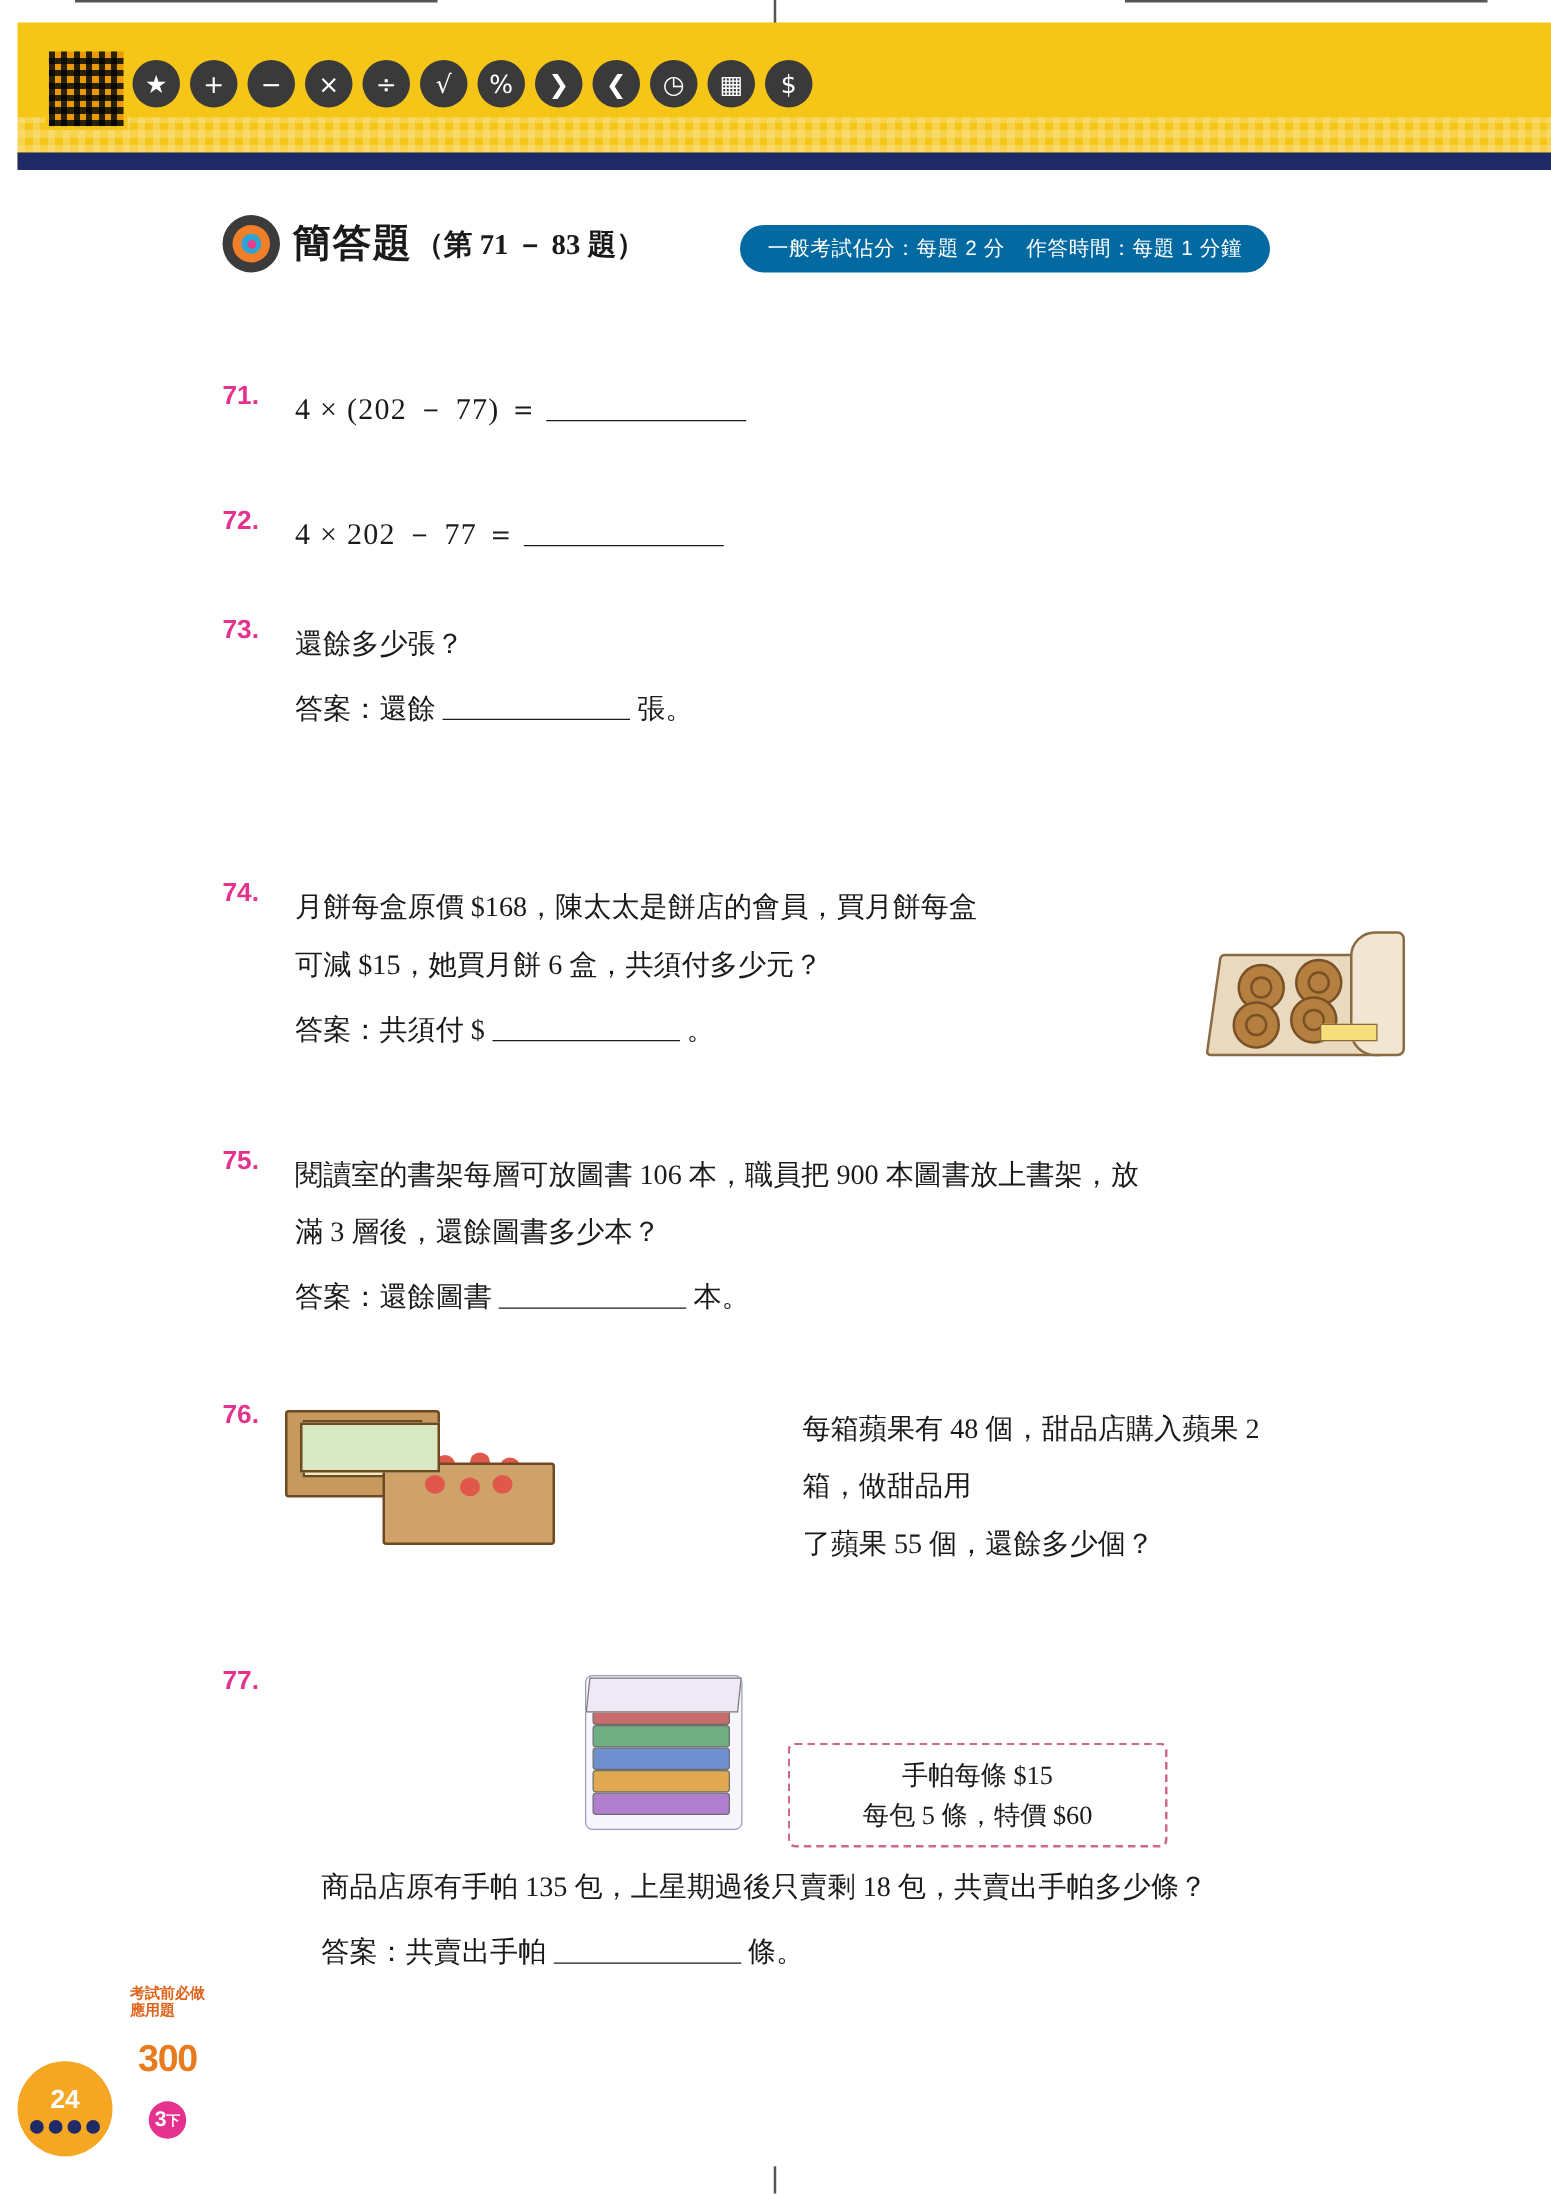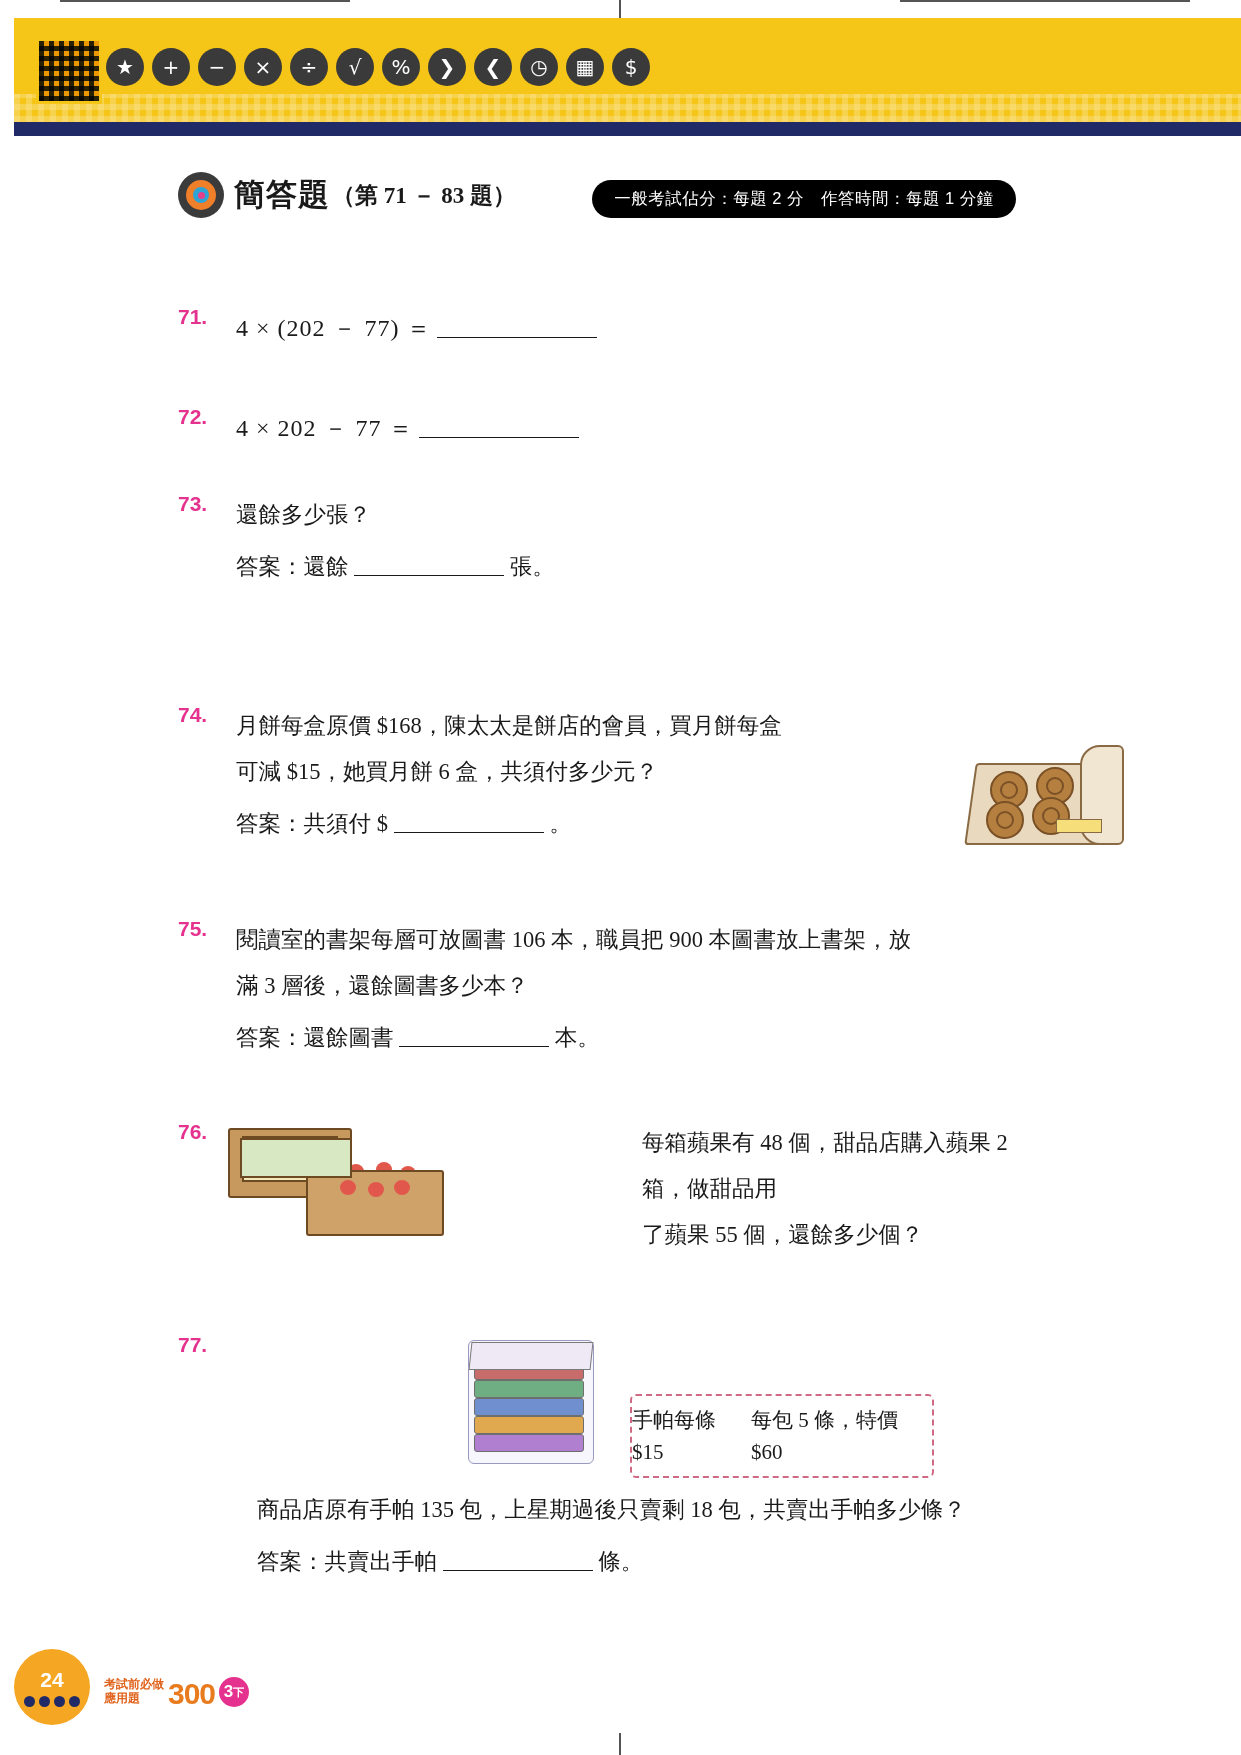--- a/index.html
+++ b/index.html
@@ -131,21 +131,21 @@
     font-weight: bold;
     margin-left: 2px;
   }
   .badge {
     position: absolute;
     left: 592px;
     top: 180px;
     width: 424px;
     height: 38px;
     border-radius: 19px;
-    background: #000000;
+    background: #0369a1;
     color: #ffffff;
     font-size: 16.5px;
     display: flex;
     align-items: center;
     justify-content: center;
     letter-spacing: 0.5px;
     font-family: "Liberation Sans", sans-serif;
   }
 
   
@@ -271,21 +271,21 @@
     border: 1.6px solid #9a9ac0; border-radius: 6px;
     background: rgba(230,228,245,0.35);
   }
   .price-box {
     position: absolute;
     left: 630px; top: 1394px;
     width: 300px; height: 80px;
     border: 2px dashed #d06a84;
     border-radius: 6px;
     display: flex;
-    flex-direction: row;
+    flex-direction: column;
     align-items: center;
     justify-content: center;
     font-size: 21px;
     line-height: 32px;
   }
 
   
   .footer-badge {
     position: absolute;
     left: 14px;
@@ -308,22 +308,23 @@
   .footer-dots { display: flex; gap: 4px; margin-top: 4px; }
   .footer-dots i {
     width: 11px; height: 11px; border-radius: 50%;
     background: #1f2a66; display: block;
   }
   .footer-logo {
     position: absolute;
     left: 104px;
     bottom: 44px;
     display: flex;
-    align-items: flex-start;
-    gap: 4px;
+    align-items: center;
+    gap: 16px;
+    flex-direction: column;
   }
   .fl-small {
     font-family: "Liberation Sans", sans-serif;
     font-size: 12px;
     font-weight: bold;
     color: #e0631c;
     line-height: 14px;
   }
   .fl-big {
     font-family: "Liberation Sans", sans-serif;

